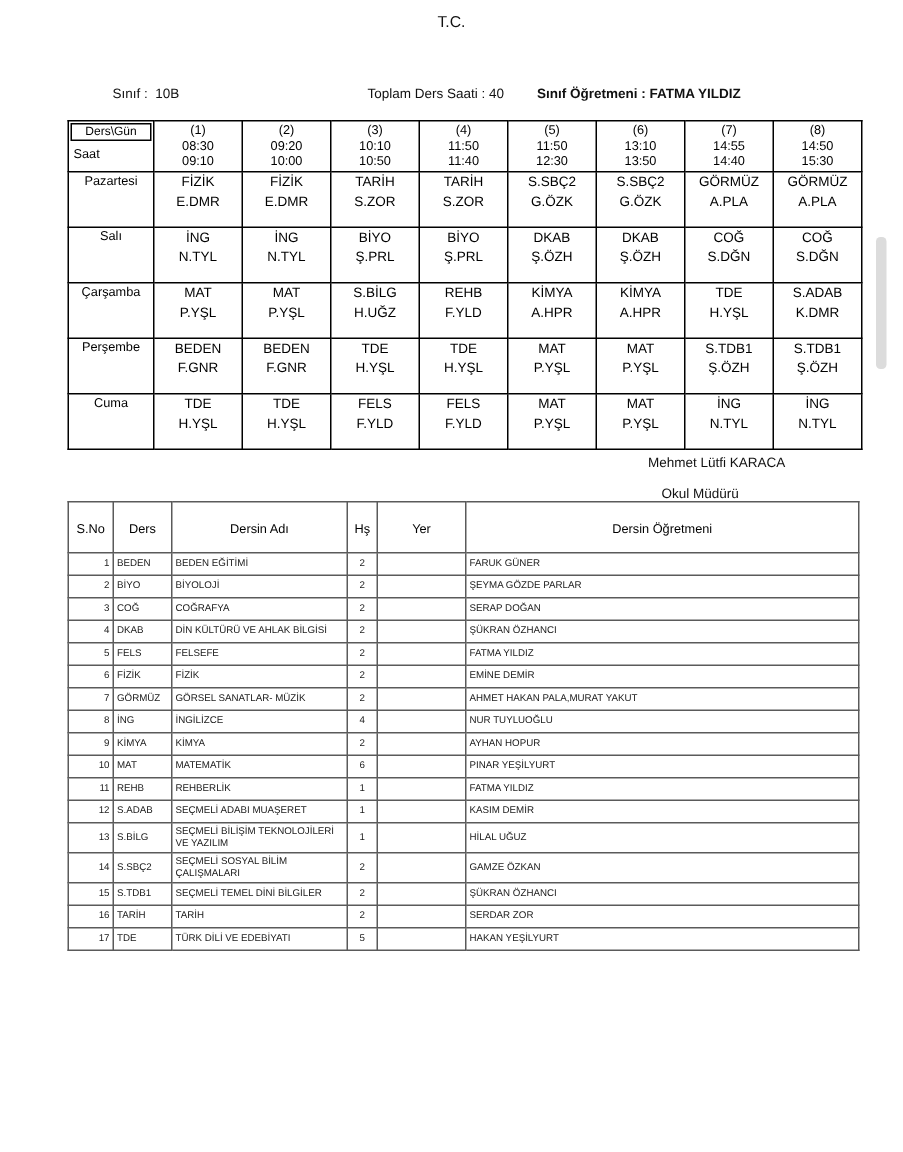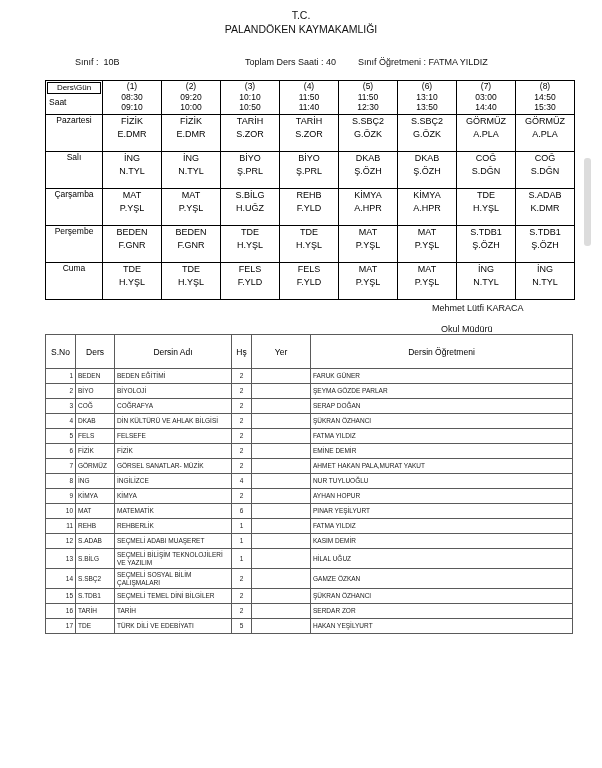--- a/index.html
+++ b/index.html
@@ -7,21 +7,21 @@
         font-family:"Liberation Sans",sans-serif;color:#000;overflow:hidden;border-radius:25px;}
 
   
   .doc-header{position:absolute;top:8px;left:0;width:100%;text-align:center;
               font-size:10.5px;line-height:14px;color:#111;}
 
   
   .info{position:absolute;top:57px;font-size:9px;white-space:nowrap;color:#111;}
   .info-class{left:75px;}
   .info-total{left:245px;}
-  .info-teacher{left:358px;}
+  .info-teacher{left:358px;font-weight:bold;}
 
   
   .timetable{position:absolute;left:45px;top:80px;border-collapse:collapse;
              table-layout:fixed;}
   .timetable td{border:1.5px solid #000;padding:0;vertical-align:top;
                 text-align:center;overflow:hidden;}
   .timetable tr{height:37px;}
   .timetable tr.head{height:34px;}
   .tt-corner{padding:0;}
   .corner-box{border:1px solid #000;margin:1px 1px 0 1px;font-size:8px;
@@ -57,21 +57,20 @@
   .scroll-thumb{position:absolute;left:584px;top:158px;width:7px;height:88px;
                 background:#dcdcdc;border-radius:3px;}
 </style>
 </head>
 <body>
 
 <div class="page">
 
   <div class="doc-header">
     <div>T.C.</div>
-    <div>PALANDÖKEN KAYMAKAMLIĞI</div>
   </div>
 
   <div class="info info-class">
     <span>Sınıf :</span>&nbsp;&nbsp;<span>10B</span>
   </div>
   <div class="info info-total">
     <span>Toplam Ders Saati :</span>&nbsp;<span>40</span>
   </div>
   <div class="info info-teacher">
     <span>Sınıf Öğretmeni :</span>&nbsp;<span>FATMA YILDIZ</span>
@@ -120,21 +119,21 @@
             <div>11:50</div>
             <div>12:30</div>
           </td>
           <td class="tt-period">
             <div>(6)</div>
             <div>13:10</div>
             <div>13:50</div>
           </td>
           <td class="tt-period">
             <div>(7)</div>
-            <div>03:00</div>
+            <div>14:55</div>
             <div>14:40</div>
           </td>
           <td class="tt-period">
             <div>(8)</div>
             <div>14:50</div>
             <div>15:30</div>
           </td>
         </tr>
         <tr>
           <td class="tt-day">Pazartesi</td>

